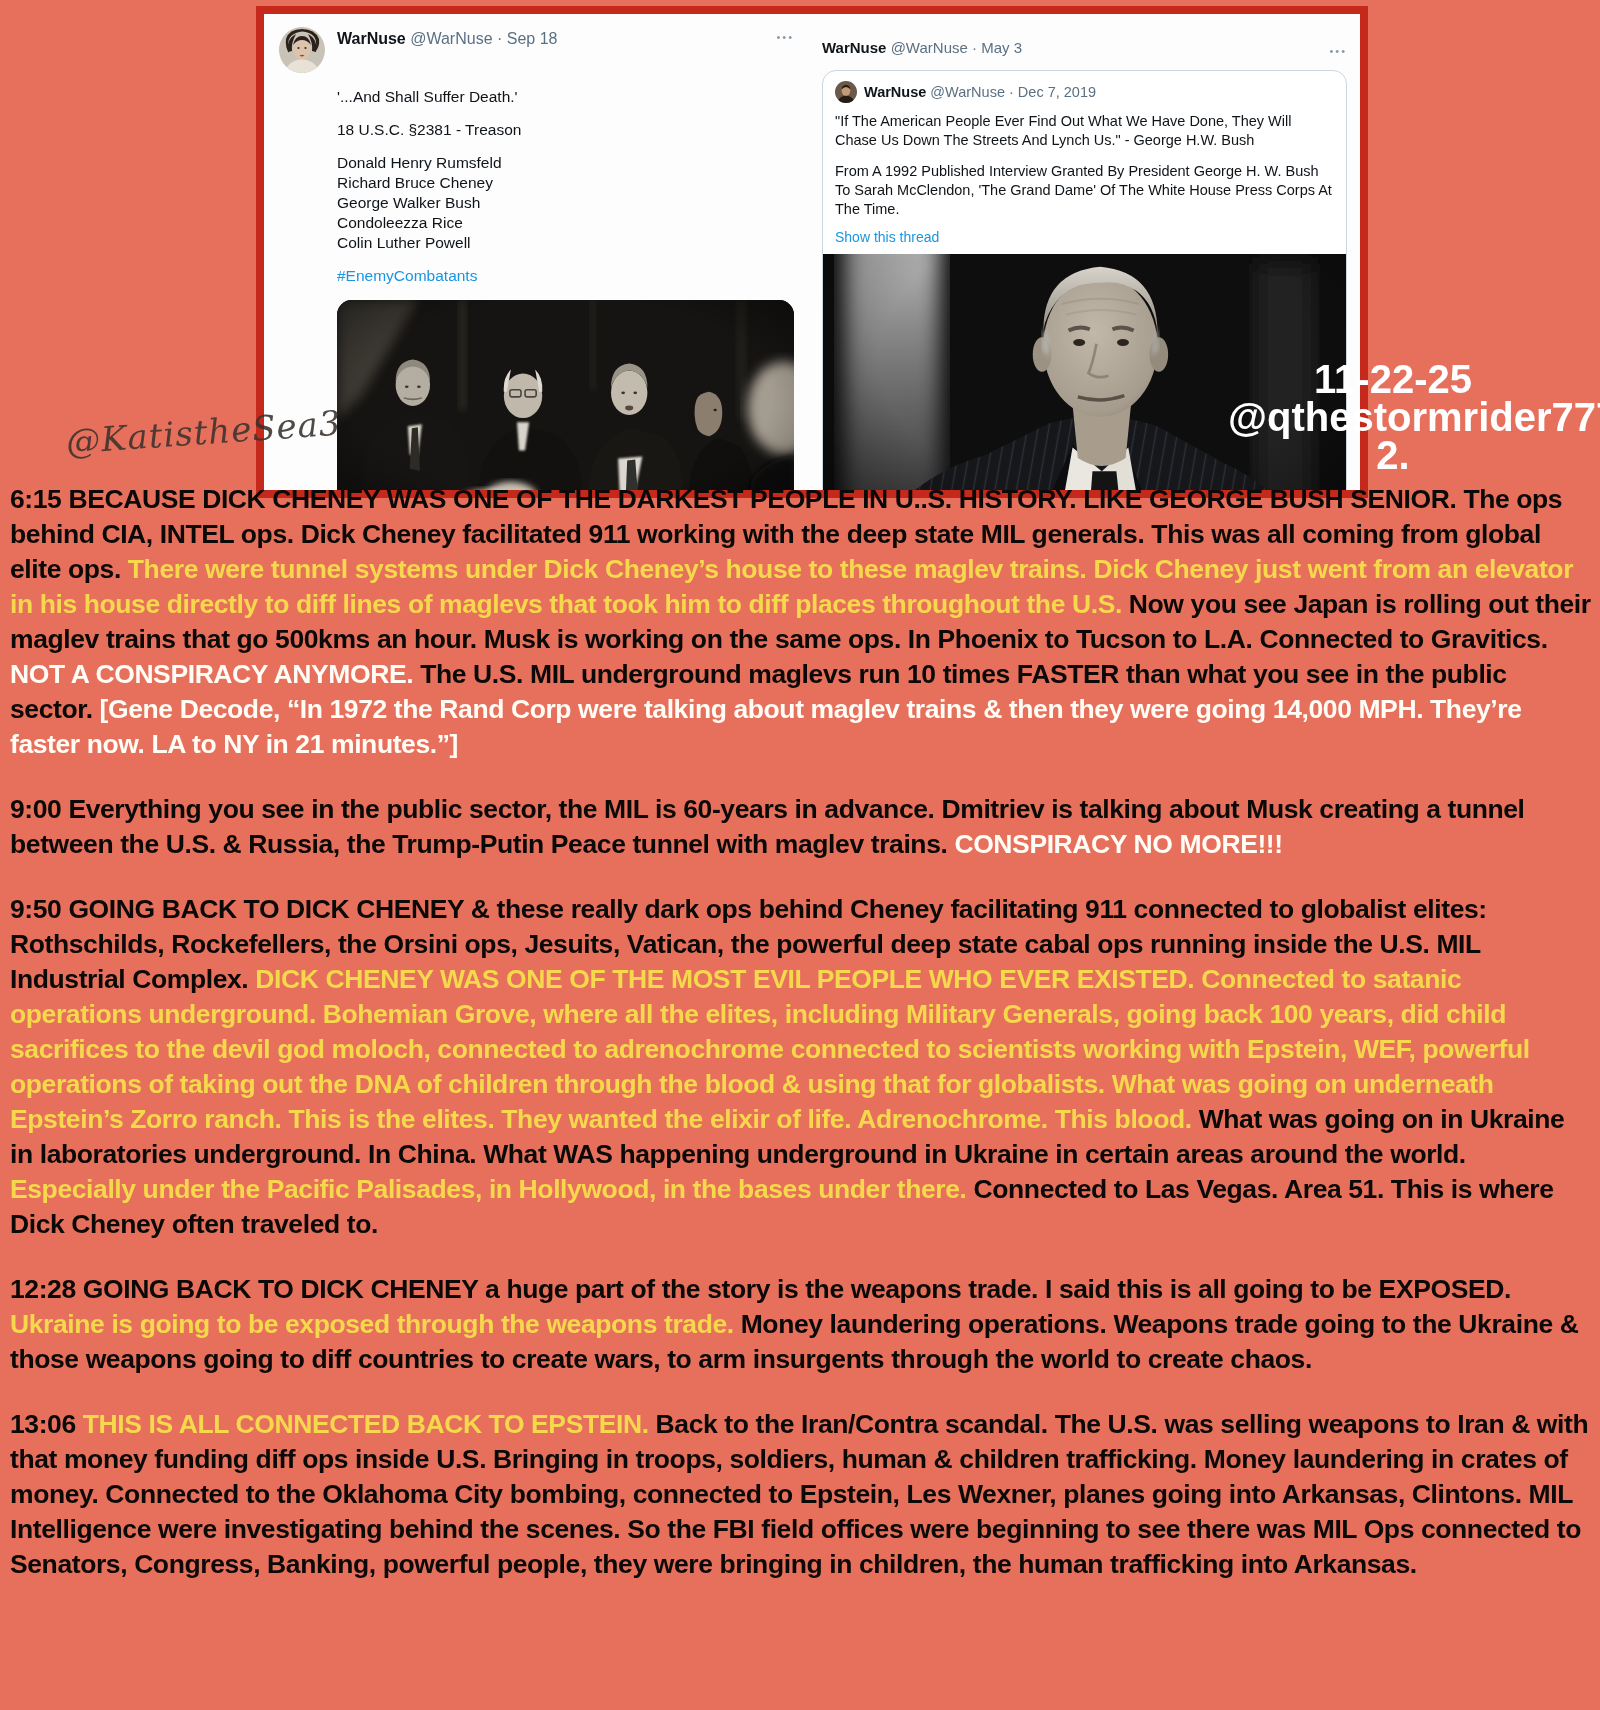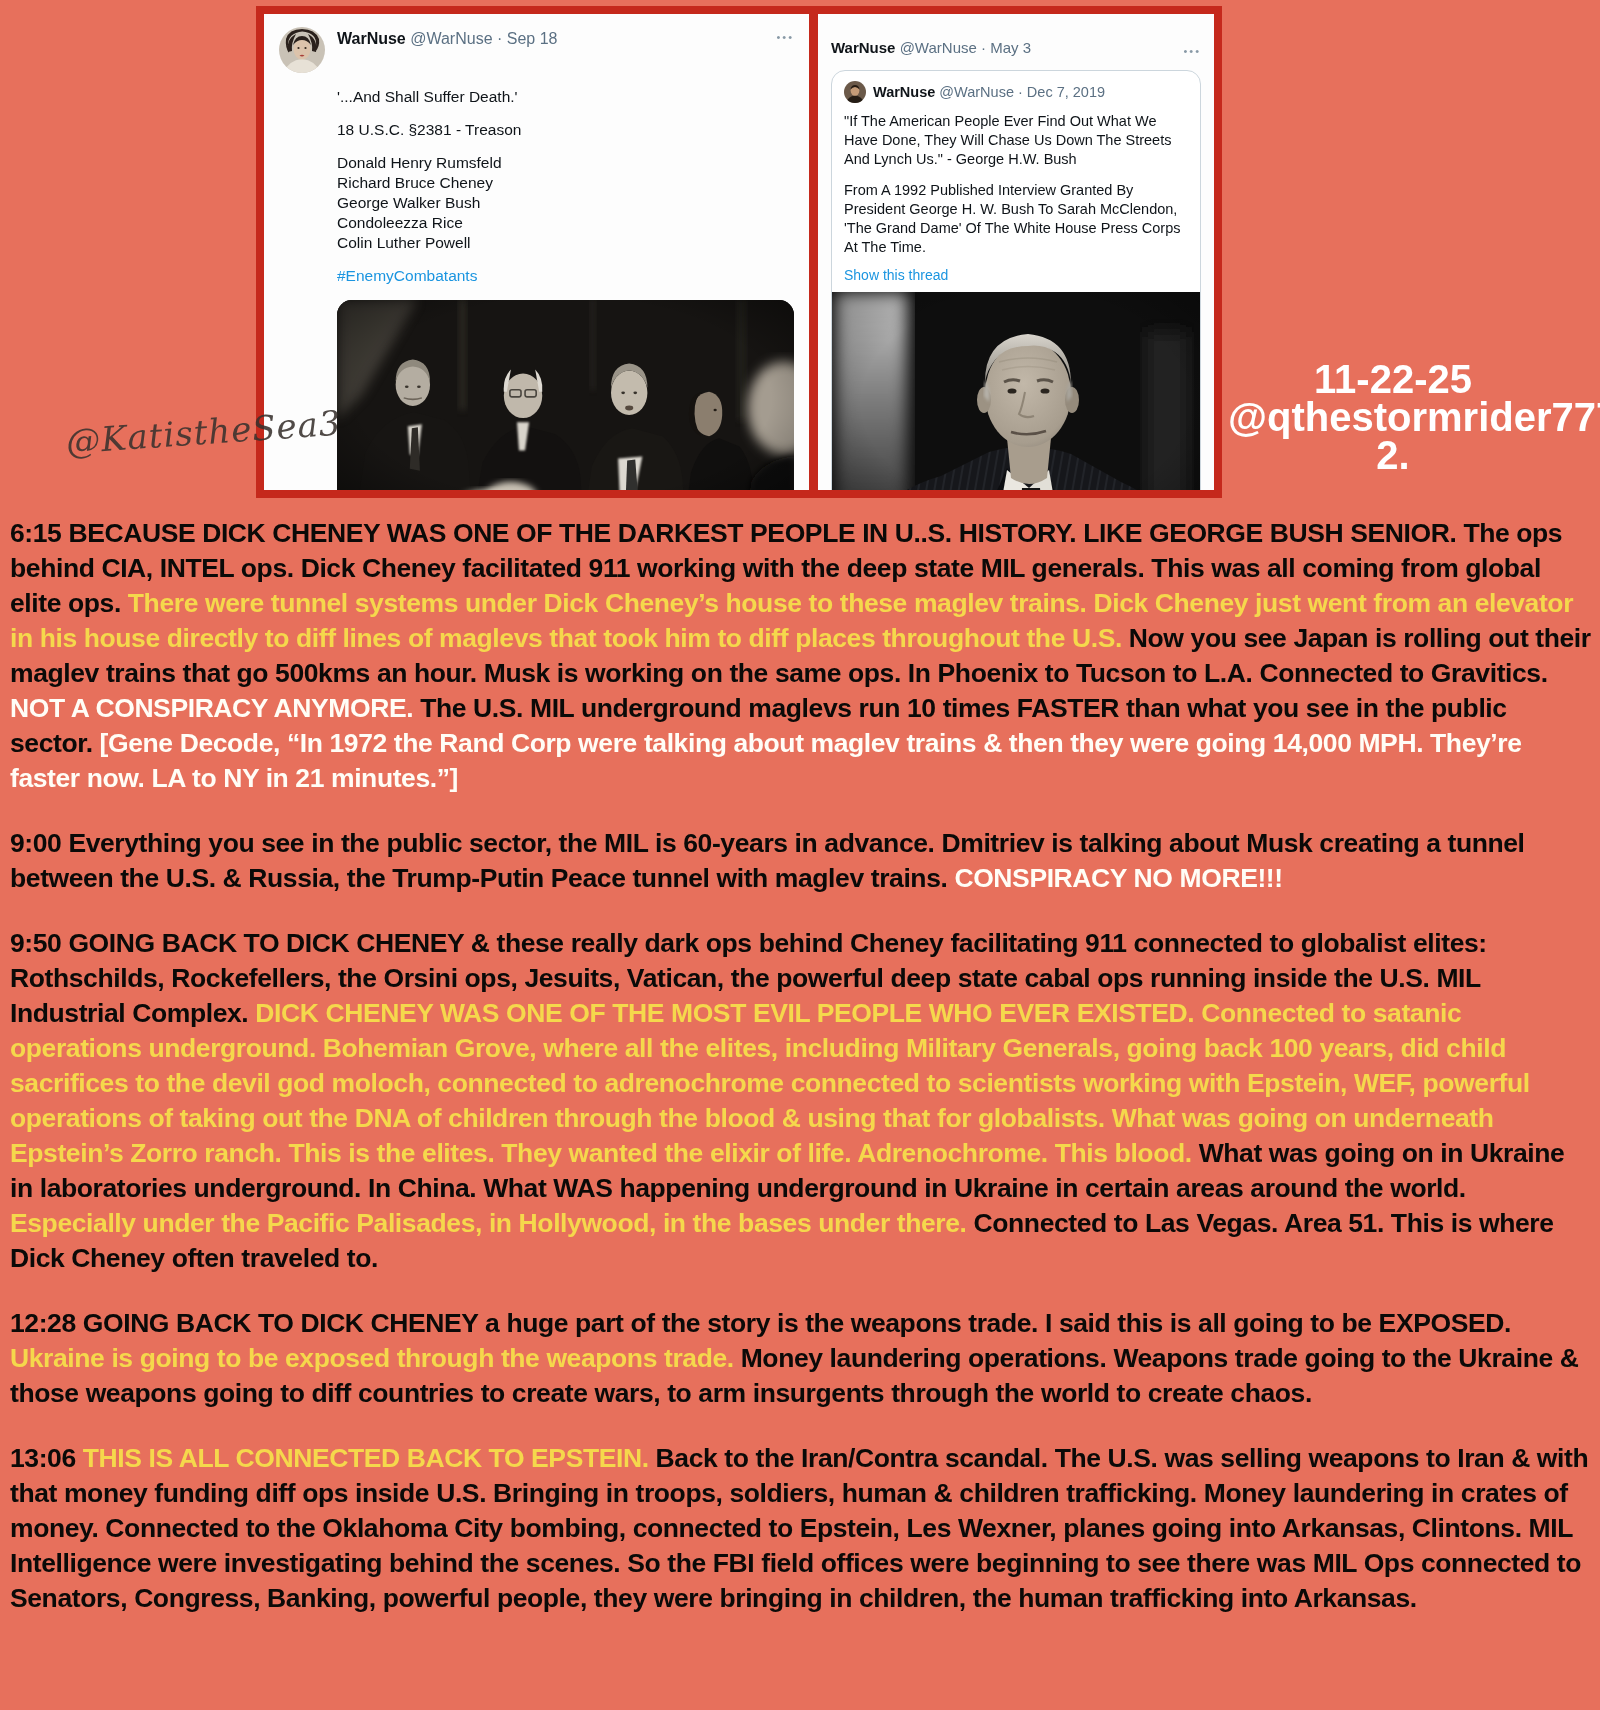--- a/index.html
+++ b/index.html
@@ -4,22 +4,22 @@
 <style>
   * { margin:0; padding:0; box-sizing:border-box; }
   html,body { width:1600px; height:1710px; }
   body {
     background:#E7705C;
     font-family:"Liberation Sans", sans-serif;
     position:relative;
     overflow:hidden;
   }
   .collage {
-    position:absolute; left:256px; top:6px; width:966px; height:492px;
-    background:#C5291C; padding:8px; display:flex; gap:9px;
+    position:absolute; left:256px; top:6px; width:1112px; height:492px;
+    background:#C5291C; padding:8px; display:flex; 
   }
   .card {
     background:#FDFDFD; overflow:hidden; position:relative; flex-shrink:0;
   }
   .card-left { width:545px; padding:13px 15px 0 15px; }
   .card-right { flex:1; padding:24px 13px 0 13px; }
   .t-header { display:flex; align-items:flex-start; }
   .avatar { width:46px; height:46px; border-radius:50%; overflow:hidden; flex-shrink:0; margin-right:12px; }
   .avatar svg { display:block; width:100%; height:100%; }
   .t-head-text { flex:1; padding-top:2px; font-size:16px; line-height:20px; }
@@ -49,21 +49,21 @@
     font-family:"DejaVu Serif", serif; font-style:italic;
     font-size:34px; color:#39322E; transform:rotate(-4deg); opacity:.88;
     letter-spacing:1px;
   }
   .credit {
     position:absolute; left:1228px; top:360px; width:330px; text-align:center;
     font-family:Liberation Sans, sans-serif; font-weight:700;
     color:#FFFFFF; font-size:40px; line-height:38px;
   }
   .transcript {
-    position:absolute; left:10px; top:516px; width:1582px;
+    position:absolute; left:10px; top:482px; width:1582px;
     font-weight:700; font-size:26.5px; line-height:35px; letter-spacing:-0.4px;
   }
   .transcript p { margin-bottom:30px; }
   .seg-black { color:#0B0A08; }
   .seg-yellow { color:#F5D84C; }
   .seg-white { color:#FFFDF6; }
 </style>
 </head>
 <body>
 

